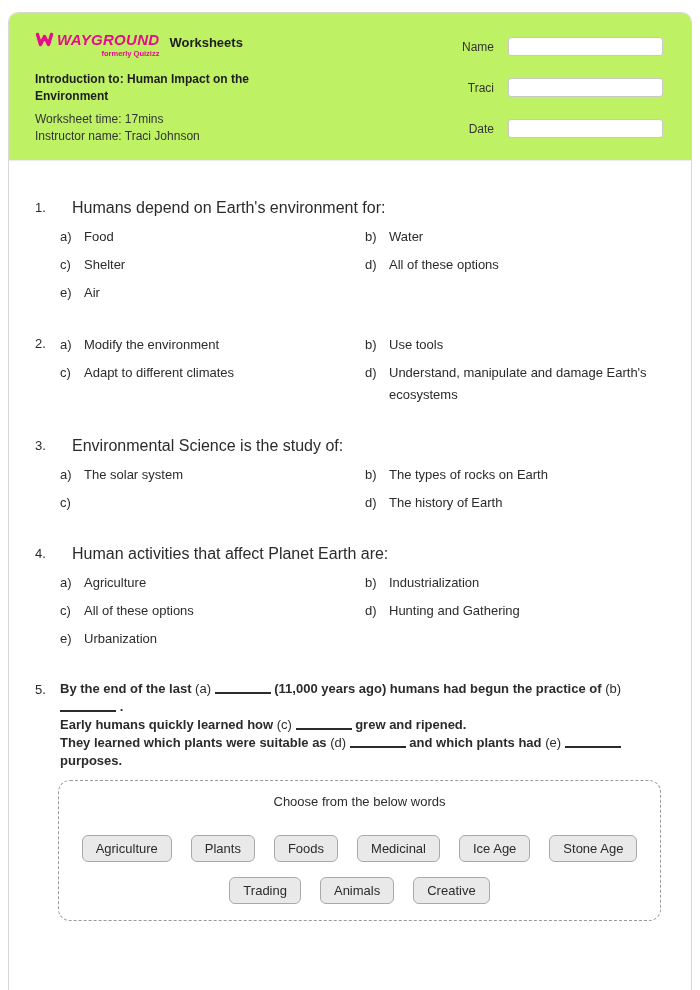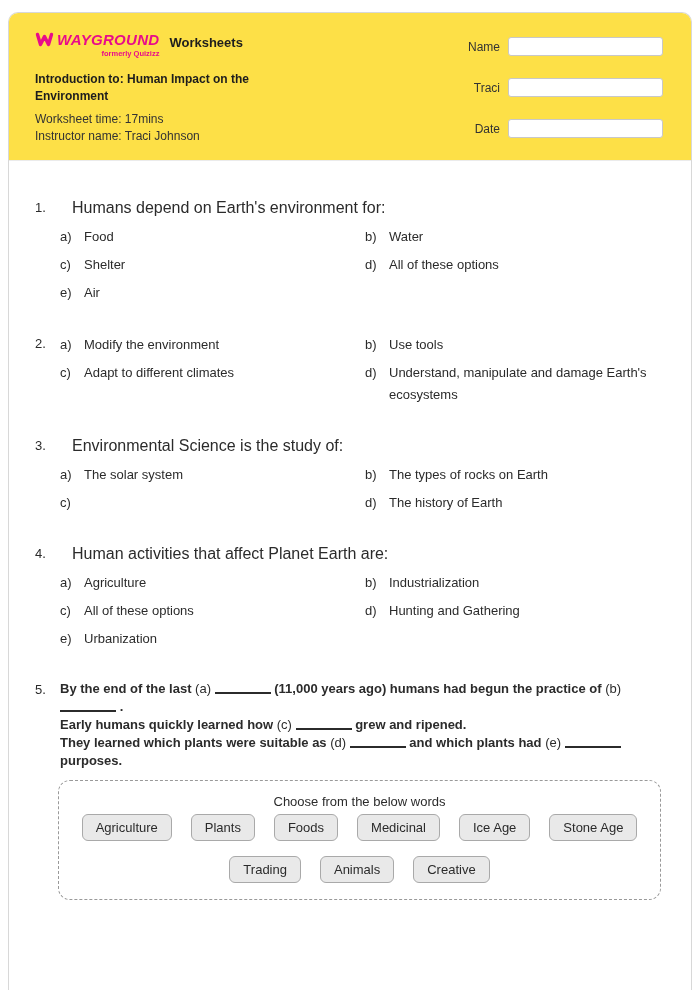--- a/index.html
+++ b/index.html
@@ -9,21 +9,21 @@
     background:#fff; overflow:hidden;
     font-family:"Liberation Sans", sans-serif; color:#2b2b2b;
   }
   .sheet {
     position:absolute; left:8px; top:12px; width:684px; height:1020px;
     border:1px solid #d8d8d8; border-bottom:none;
     border-radius:10px 10px 0 0; background:#fff;
   }
   
   .header-card {
-    background:#fde047; border-bottom:1px solid #ebebeb;
+    background:#bef264; border-bottom:1px solid #ebebeb;
     border-radius:9px 9px 0 0; height:148px;
     display:flex; justify-content:space-between;
     padding:18px 28px 0 26px;
   }
   .brand-row { display:flex; align-items:flex-start; gap:10px; }
   .brand { display:flex; flex-direction:column; }
   .brand-main { display:flex; align-items:center; gap:3px; }
   .brand-word {
     font-size:15px; font-weight:800; font-style:italic;
     letter-spacing:.3px; color:#e80c8a;
@@ -32,21 +32,21 @@
     font-size:7.5px; font-weight:700; color:#e80c8a;
     text-align:right; margin-top:1px;
   }
   .product-label { font-size:13px; font-weight:700; color:#1d1d1d; margin-top:4px; }
   .ws-title {
     margin-top:13px; font-size:12px; font-weight:700; color:#1d1d1d;
     width:218px; line-height:1.4;
   }
   .meta { margin-top:6px; font-size:12px; color:#333; line-height:17px; }
   .fields { display:flex; flex-direction:column; gap:22px; padding-top:6px; }
-  .field-row { display:flex; align-items:center; gap:8px; }
+  .field-row { display:flex; align-items:center; gap:14px; }
   .field-label { width:42px; text-align:right; font-size:12px; color:#333; }
   .field-input {
     width:155px; height:19px; background:#fff;
     border:1px solid #c8c8c8; border-radius:3px; outline:none;
     font:12px "Liberation Sans", sans-serif; padding:0 5px; color:#2b2b2b;
   }
   
   .content { padding:37px 30px 0 26px; }
   .question { display:flex; margin-bottom:30px; }
   .q-num { width:25px; flex-shrink:0; font-size:13px; line-height:20px; }
@@ -61,21 +61,21 @@
   .blank {
     display:inline-block; width:56px; height:12px;
     border-bottom:2px solid #2b2b2b; transform:translateY(1px);
   }
   
   .word-bank {
     margin-top:10px; margin-left:-2px;
     border:1px dashed #999; border-radius:12px;
     padding:13px 12px 16px;
   }
-  .wb-prompt { text-align:center; font-size:13px; color:#2b2b2b; margin-bottom:5px; }
+  .wb-prompt { text-align:center; font-size:13px; color:#2b2b2b; margin-bottom:26px; }
   .wb-words { display:flex; flex-wrap:wrap; justify-content:center; gap:15px 19px; }
   .chip {
     background:#e9e9e9; border:1px solid #a9a9a9; border-radius:6px;
     padding:5px 13px; font-size:13px; color:#2b2b2b; white-space:nowrap;
   }
 </style>
 </head>
 <body>
 
 <div class="page">

